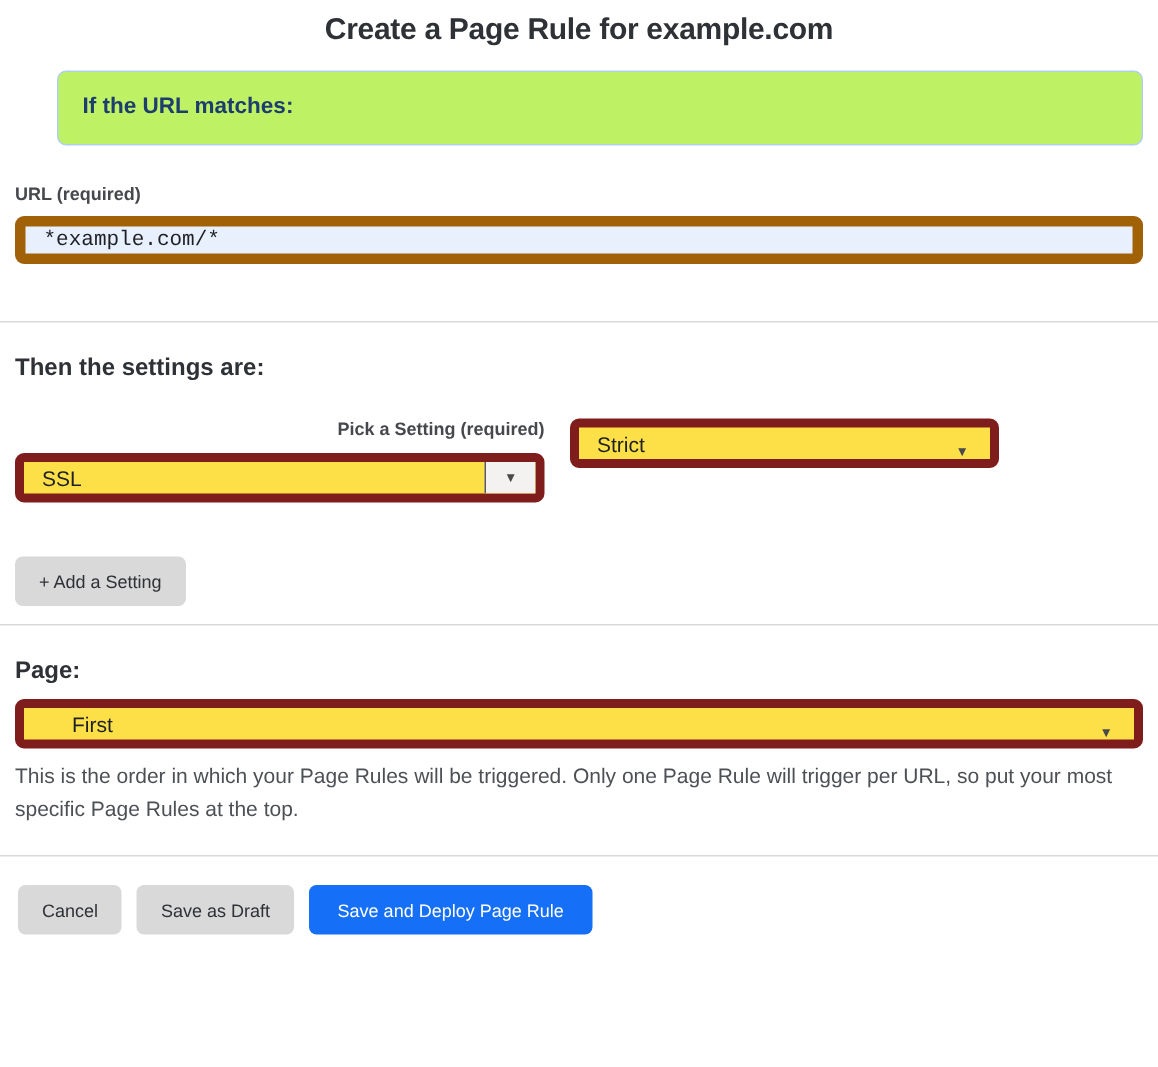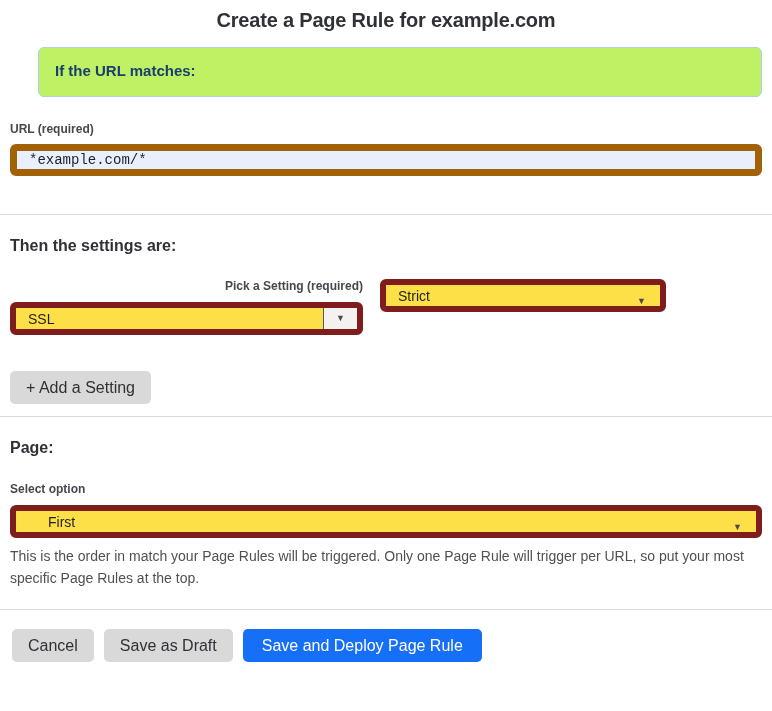--- a/index.html
+++ b/index.html
@@ -100,21 +100,21 @@
     background: #f4f2f0;
     border-left: 1px solid #595959;
   }
   .arrow { font-size: 9px; color: #4a4a4a; line-height: 1; }
   .arrow.floating { position: absolute; right: 14px; top: 12px; }
 
   .btn {
     height: 33px;
     border: none;
     border-radius: 5px;
-    font-size: 16px;
+    font-size: 12px;
     font-family: inherit;
     padding: 0 16px;
     cursor: pointer;
     color: #2e3136;
   }
   .btn.gray { background: #d9d9d9; }
   .btn.blue { background: #156ff7; color: #ffffff; padding: 0 19px; }
   .add-setting { margin-top: 36px; }
 
   .order-select { margin-top: 9px; padding-left: 20px; }
@@ -164,27 +164,26 @@
       </div>
     </div>
   </div>
 
   <button class="btn gray add-setting">+ Add a Setting</button>
 
   <hr class="divider tight">
 
   <h2 class="section-heading">Page:</h2>
 
-  <label class="field-label">Select option</label>
   <div class="select order-select">
     <span class="select-value">First</span>
     <span class="arrow floating">▼</span>
   </div>
 
-  <p class="help-text">This is the order in match your Page Rules will be triggered. Only one Page Rule will trigger per URL, so put your most specific Page Rules at the top.</p>
+  <p class="help-text">This is the order in which your Page Rules will be triggered. Only one Page Rule will trigger per URL, so put your most specific Page Rules at the top.</p>
 
   <hr class="divider mid">
 
   <div class="actions">
     <button class="btn gray">Cancel</button>
     <button class="btn gray">Save as Draft</button>
     <button class="btn blue">Save and Deploy Page Rule</button>
   </div>
 
 </div>

